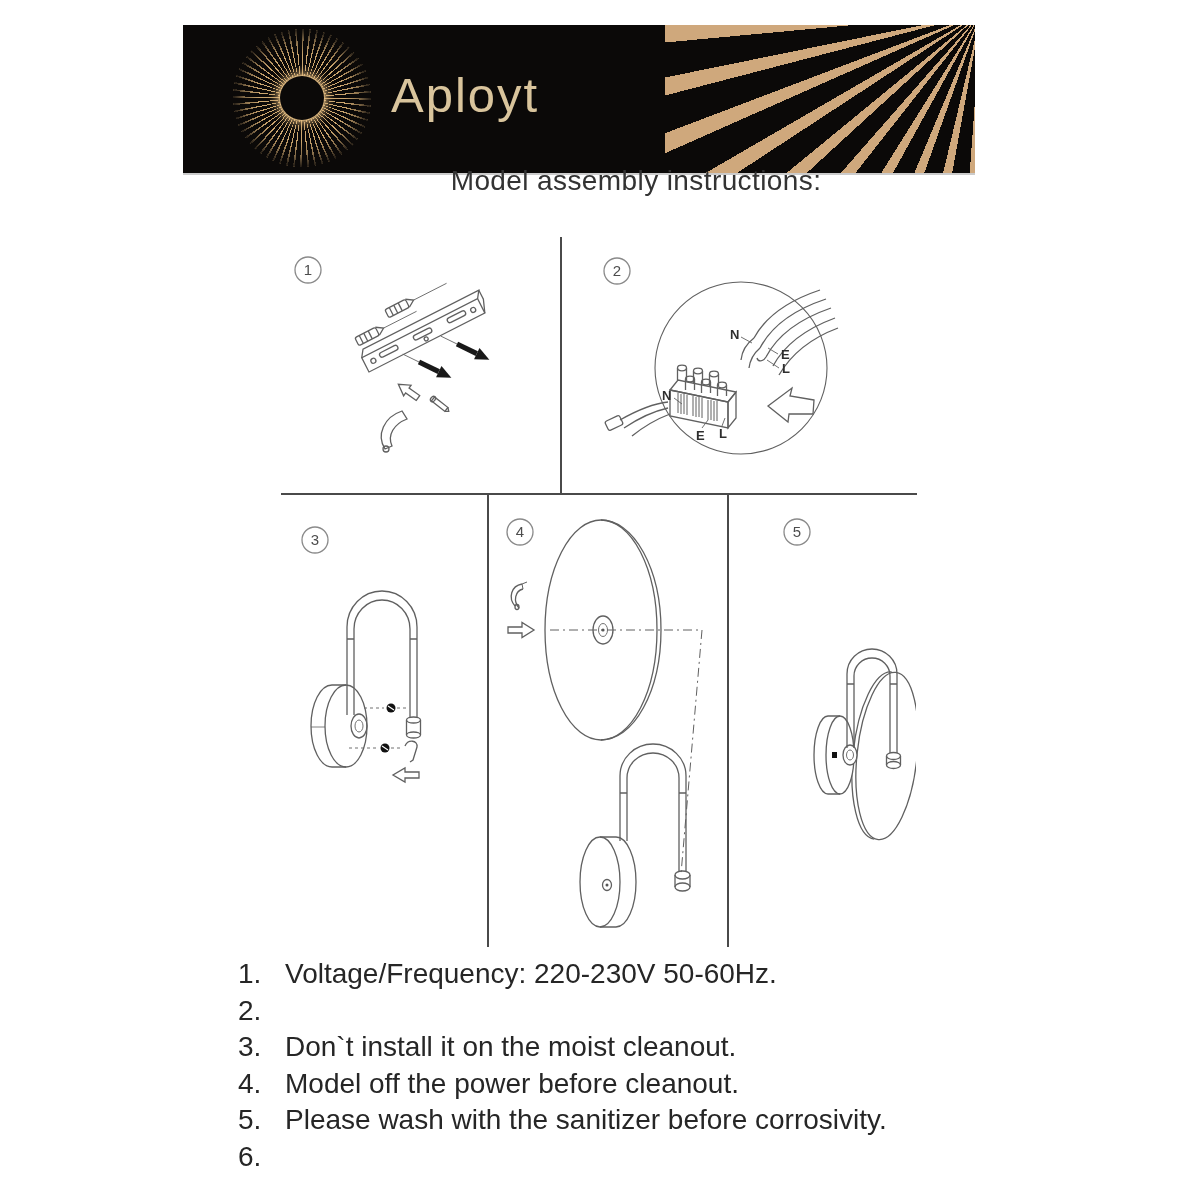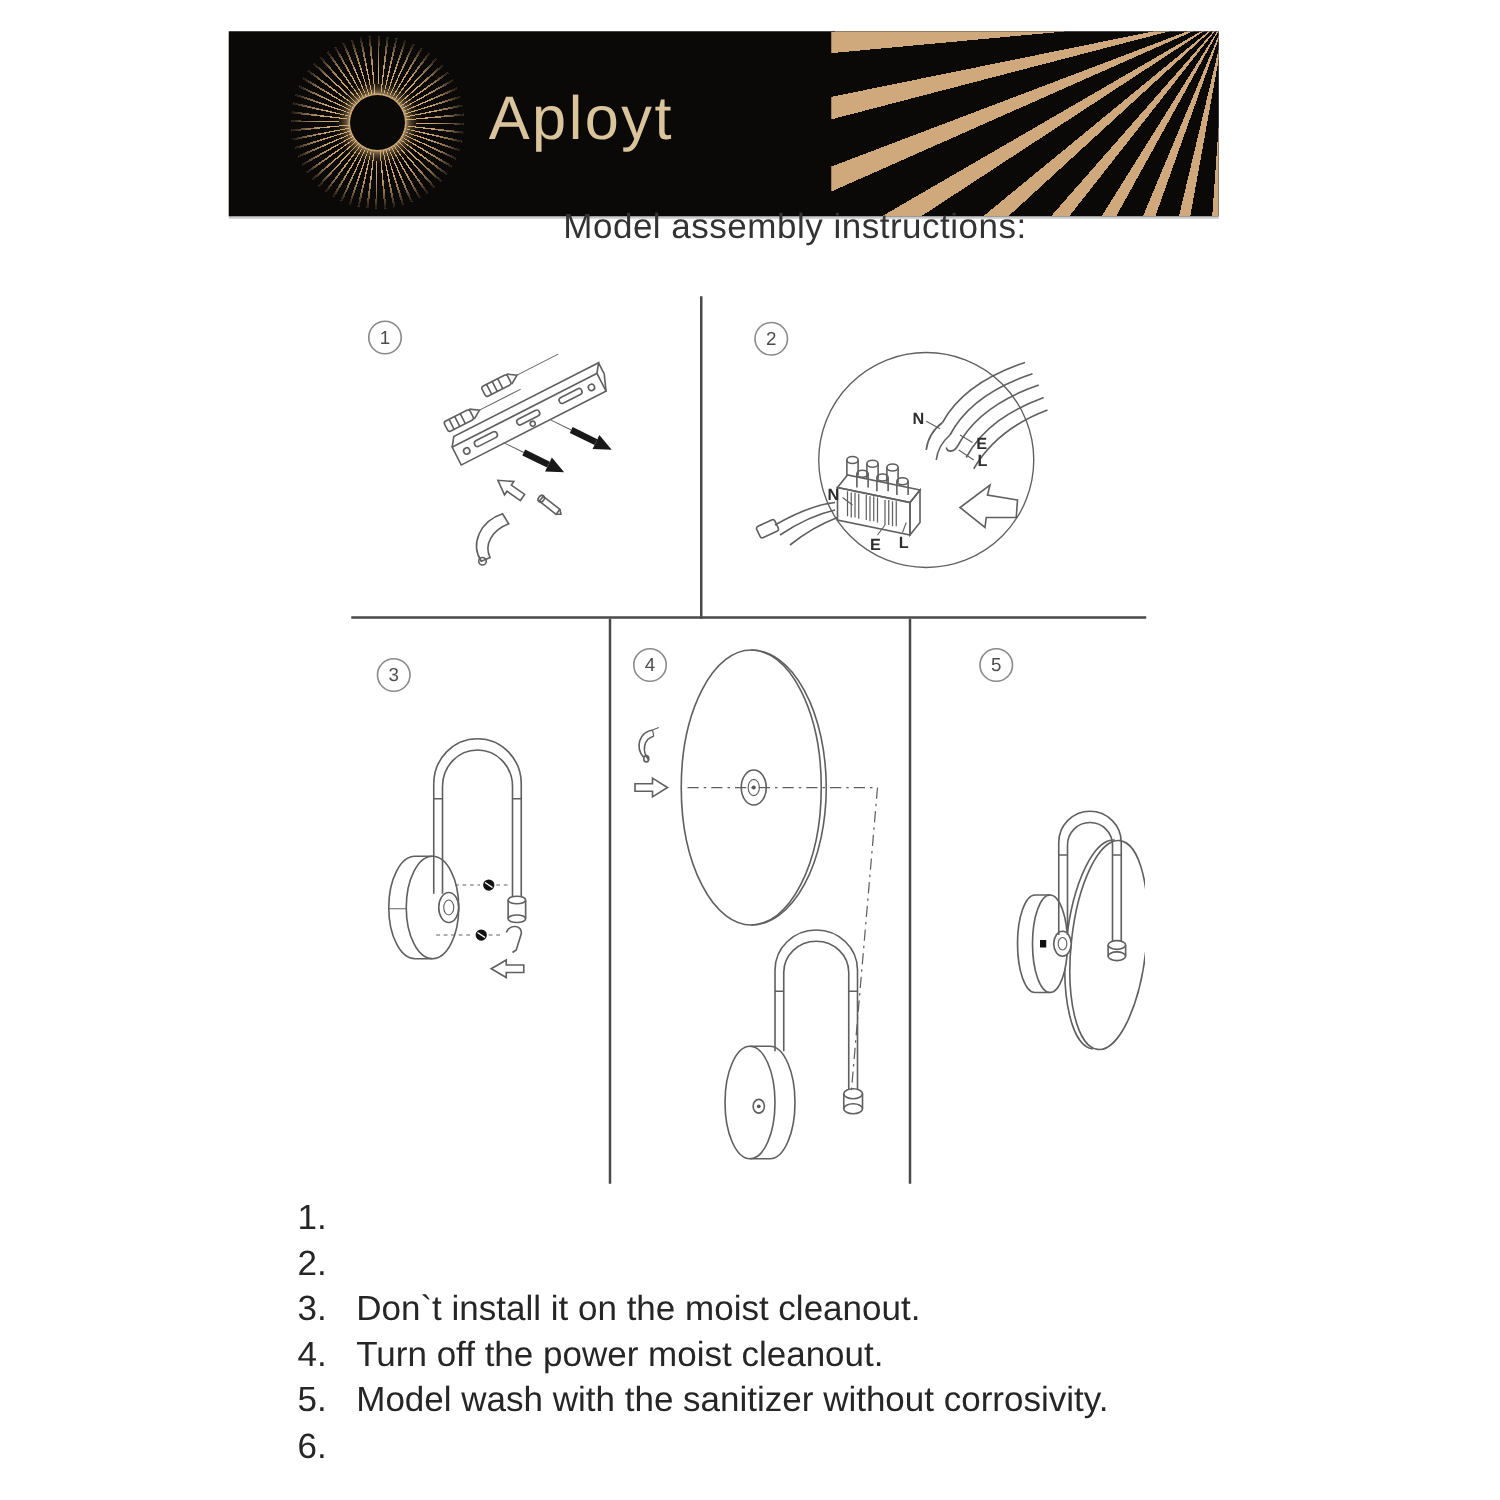--- a/index.html
+++ b/index.html
@@ -263,34 +263,35 @@
         <ellipse cx="164.5" cy="260" rx="7" ry="3.5" fill="#fff"></ellipse>
         <path d="M157.5,260 V269 M171.5,260 V269"></path>
         <ellipse cx="164.5" cy="269" rx="7" ry="3.5"></ellipse>
       </g>
     </g>
   </svg>
 
   <div class="inst">
     <div class="inst-row">
       <span class="inst-num">1.</span>
+      <span>Voltage/Frequency: 220-230V 50-60Hz.</span>
     </div>
     <div class="inst-row">
       <span class="inst-num">2.</span>
     </div>
     <div class="inst-row">
       <span class="inst-num">3.</span>
       <span>Don`t install it on the moist cleanout.</span>
     </div>
     <div class="inst-row">
       <span class="inst-num">4.</span>
-      <span>Turn off the power moist cleanout.</span>
+      <span>Model off the power before cleanout.</span>
     </div>
     <div class="inst-row">
       <span class="inst-num">5.</span>
-      <span>Model wash with the sanitizer without corrosivity.</span>
+      <span>Please wash with the sanitizer before corrosivity.</span>
     </div>
     <div class="inst-row">
       <span class="inst-num">6.</span>
     </div>
   </div>
 
 </div>
 
 </body></html>

